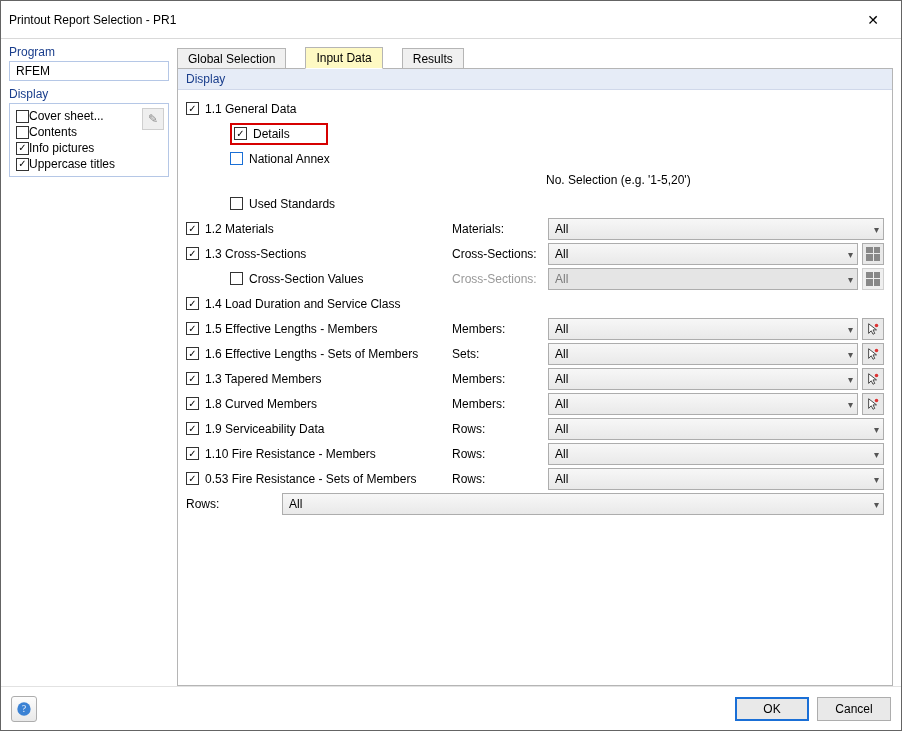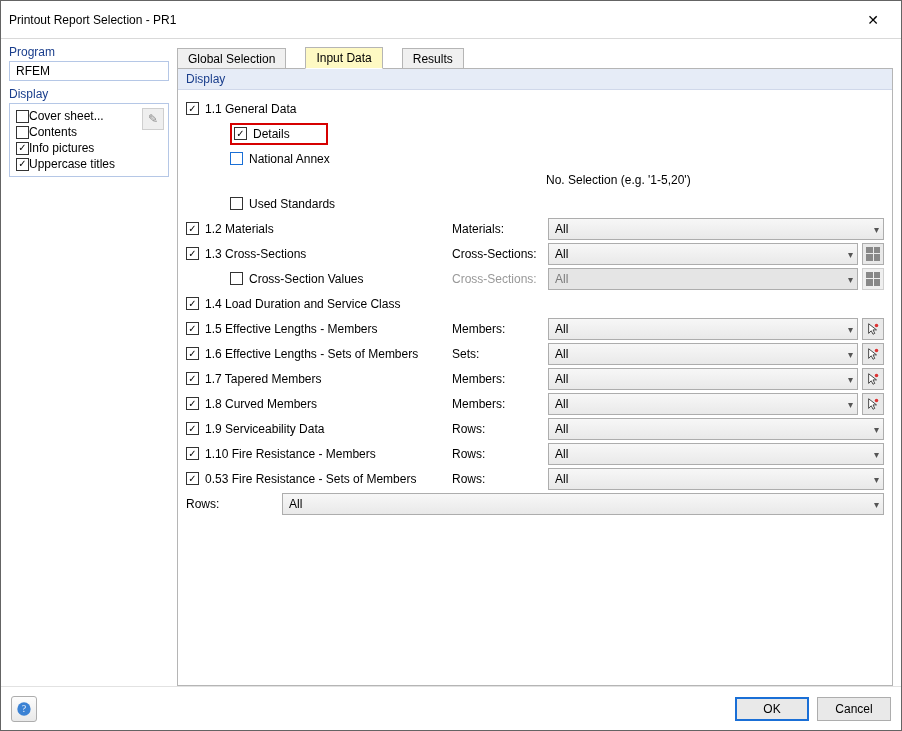--- a/index.html
+++ b/index.html
@@ -432,21 +432,21 @@
                   <svg viewBox="0 0 16 16">
                     <path d="M3 2 L3 13 L6 10 L8 14 L10 13 L8 9 L12 9 Z" fill="#fff" stroke="#333" stroke-width="1"></path>
                     <circle cx="12" cy="4" r="2" fill="#d33"></circle>
                   </svg>
                 </div>
               </div>
             </div>
             <div class="row">
               <div class="check-col">
                 <span class="chk checked"></span>
-                <span>1.7 Tapered Members</span>
+                <span>1.3 Tapered Members</span>
               </div>
               <div class="label-col">Members:</div>
               <div class="select-col">
                 <div class="select">
                   <span>All</span>
                   <span class="caret">▾</span>
                 </div>
                 <div class="tool-btn pick-icon">
                   <svg viewBox="0 0 16 16">
                     <path d="M3 2 L3 13 L6 10 L8 14 L10 13 L8 9 L12 9 Z" fill="#fff" stroke="#333" stroke-width="1"></path>

